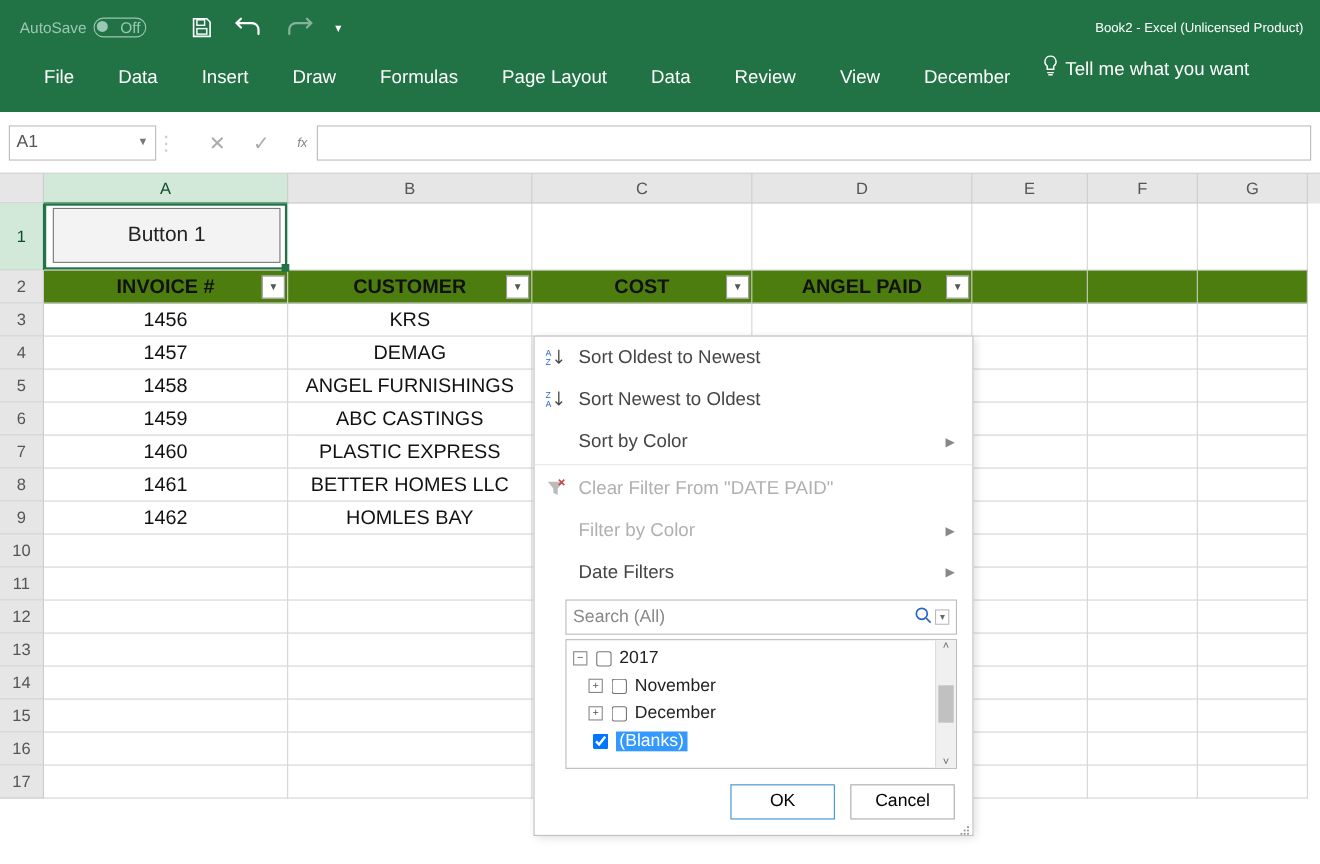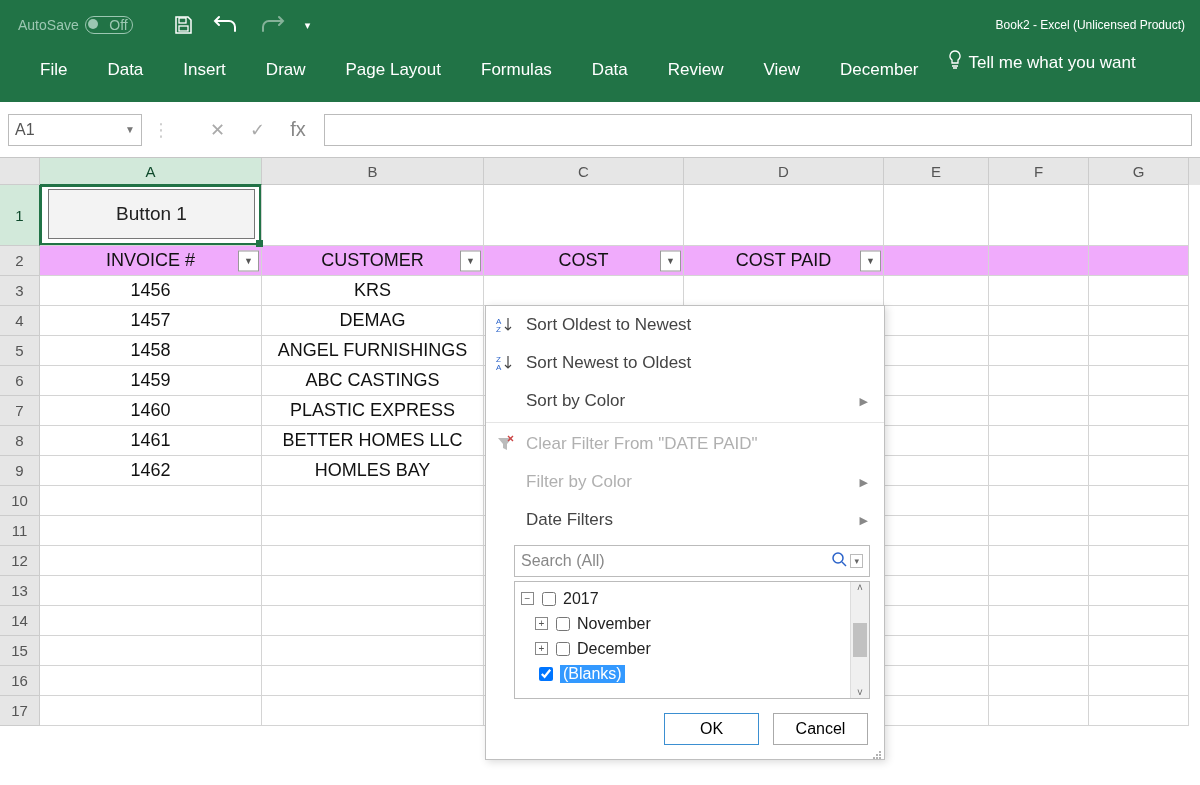--- a/index.html
+++ b/index.html
@@ -95,21 +95,20 @@
 }
 
 
 .formula-bar {
   height: 55px;
   border-bottom: 1px solid #c6c6c6;
   display: flex;
   align-items: center;
   background: #fff;
   padding: 0 8px;
-  gap: 10px;
 }
 .name-box {
   width: 120px;
   height: 30px;
   border: 1px solid #bbb;
   display: flex;
   align-items: center;
   justify-content: space-between;
   padding: 0 6px;
   font-size: 16px;
@@ -117,21 +116,21 @@
 }
 .name-box .chev { font-size: 10px; color: #777; }
 .fx-controls {
   display: flex;
   align-items: center;
   gap: 25px;
   color: #aaa;
   font-size: 18px;
   margin-left: 30px;
 }
-.fx-label { color: #888; font-size: 20px; }
+.fx-label { font-style: italic; color: #888; font-size: 12px; }
 .fx-input {
   flex: 1;
   height: 30px;
   border: 1px solid #bbb;
   margin-left: 8px;
 }
 
 
 .grid {
   position: relative;
@@ -176,21 +175,21 @@
   display: flex;
   align-items: center;
   justify-content: center;
   font-size: 18px;
   color: #111;
   position: relative;
   overflow: hidden;
   white-space: nowrap;
 }
 .row.r1 .cell { height: 60px; }
-.row.r2 .cell { background:#f0abfc; font-weight: normal; }
+.row.r2 .cell { background:#4d7c0f; font-weight: bold; }
 .header-cell {
   font-size: 18px;
   justify-content: center;
   padding: 0 10px;
 }
 .filter-btn {
   position: absolute;
   right: 2px;
   top: 50%;
   transform: translateY(-50%);
@@ -384,22 +383,22 @@
     <span style="font-size:11px;color:#fff;">▾</span>
   </div>
   <div class="title-text">Book2  -  Excel (Unlicensed Product)</div>
 </div>
 
 <div class="ribbon-tabs">
   <div class="tab">File</div>
   <div class="tab">Data</div>
   <div class="tab">Insert</div>
   <div class="tab">Draw</div>
+  <div class="tab">Formulas</div>
   <div class="tab">Page Layout</div>
-  <div class="tab">Formulas</div>
   <div class="tab">Data</div>
   <div class="tab">Review</div>
   <div class="tab">View</div>
   <div class="tab">December</div>
   <div class="tell-me">
     <span>
       <svg width="16" height="20" viewBox="0 0 16 20">
           <path d="M8 1a5 5 0 0 0-3 9v3h6v-3a5 5 0 0 0-3-9zM5 16h6M6 18h4" fill="none" stroke="#fff" stroke-width="1.3"></path>
         </svg>
     </span>
@@ -452,21 +451,21 @@
     </div>
     <div class="cell header-cell">
       <span>CUSTOMER</span>
       <span class="filter-btn">▼</span>
     </div>
     <div class="cell header-cell">
       <span>COST</span>
       <span class="filter-btn">▼</span>
     </div>
     <div class="cell header-cell">
-      <span>COST PAID</span>
+      <span>ANGEL PAID</span>
       <span class="filter-btn">▼</span>
     </div>
     <div class="cell"></div>
     <div class="cell"></div>
     <div class="cell"></div>
   </div>
 
   <div id="data-rows">
       <div class="row">
         <div class="row-head">3</div>

